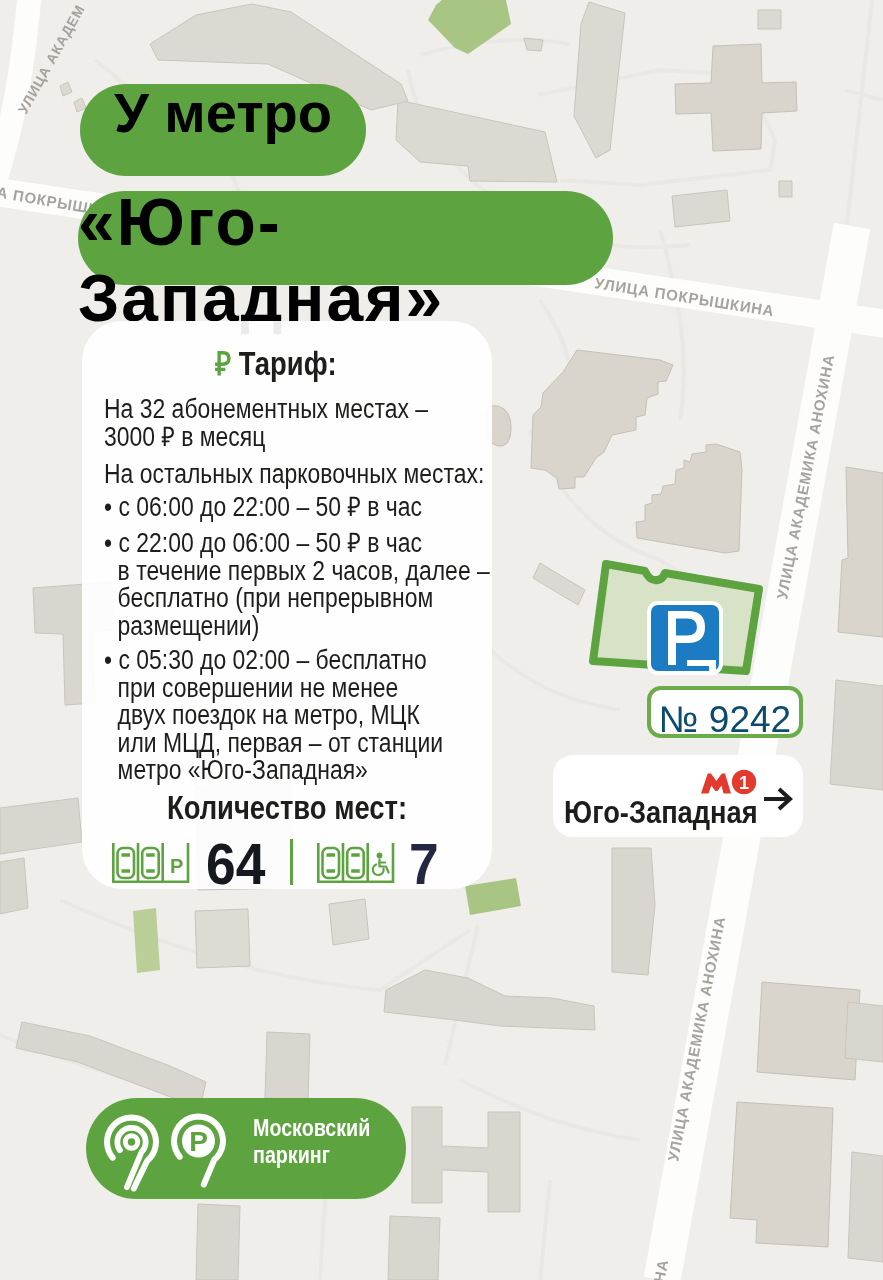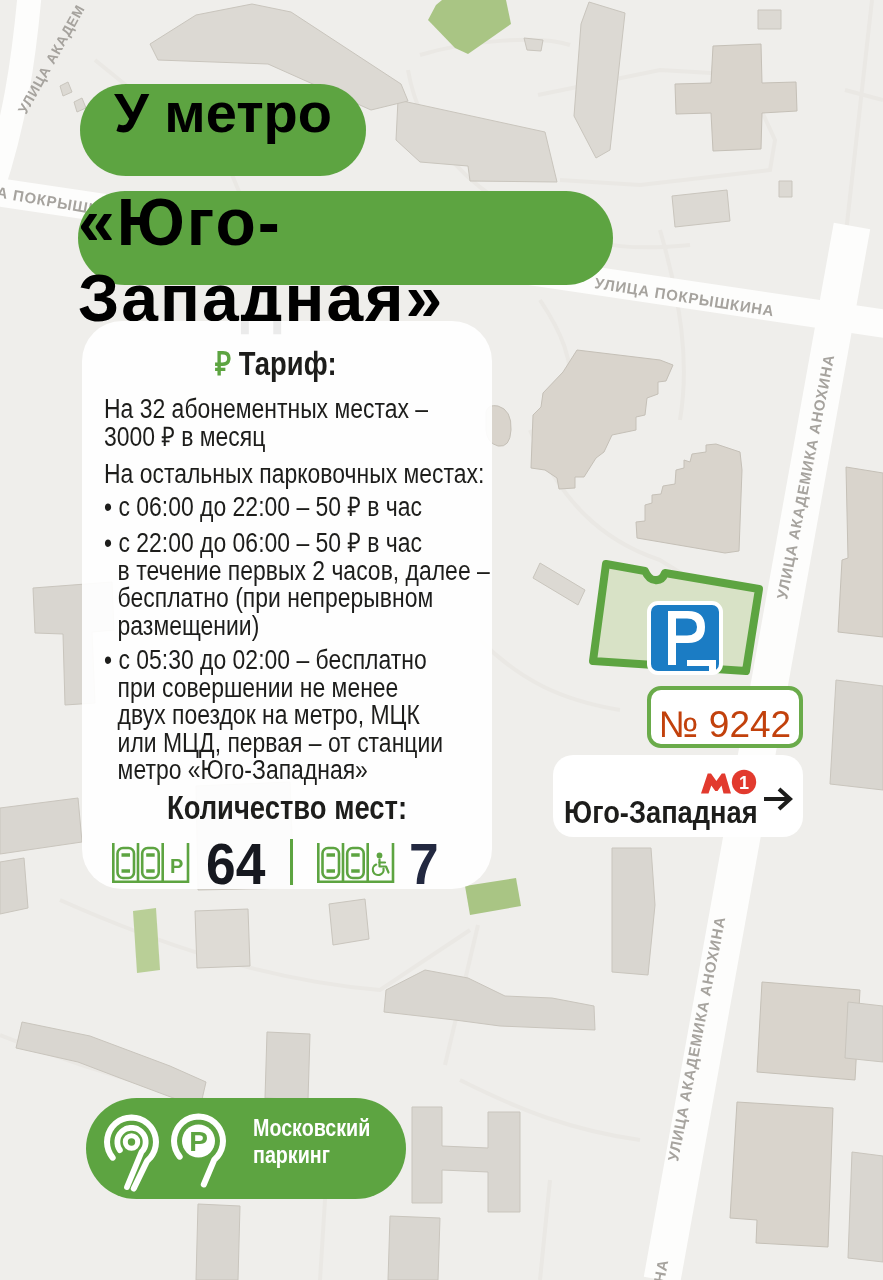--- a/index.html
+++ b/index.html
@@ -187,21 +187,21 @@
     <path d="M 279.5,24.5 L 279.5,31.5 L 286,31.5 L 288.5,37.5"></path>
     <path d="M 279.5,27.5 L 285,27.5"></path>
     <path d="M 283.5,33.5 A 5.4,5.4 0 1 1 276.2,29.6"></path>
   </g>
 </svg>
 
 <div class="abs" style="left:206px;top:830px;font-size:58px;font-weight:bold;color:#16181f;transform:scaleX(0.92);transform-origin:0 0;">64</div>
 
 <div class="abs" style="left:409px;top:830px;font-size:58px;font-weight:bold;color:#222840;transform:scaleX(0.92);transform-origin:0 0;">7</div>
 
-<div class="abs" style="left:647px;top:686px;width:156px;height:62px;background:#fff;border:4px solid #6aab4a;border-radius:14px;box-sizing:border-box;display:flex;align-items:center;justify-content:center;font-size:37px;color:#c2410c;padding-top:15px;">№ 9242</div>
+<div class="abs" style="left:647px;top:686px;width:156px;height:52px;background:#fff;border:4px solid #6aab4a;border-radius:14px;box-sizing:border-box;display:flex;align-items:center;justify-content:center;font-size:37px;color:#0c4a6e;padding-top:15px;">№ 9242</div>
 
 <div class="abs" style="left:553px;top:755px;width:250px;height:82px;background:rgba(255,255,255,0.96);border-radius:20px;"></div>
 
 <svg class="abs" style="left:698px;top:768px;" width="60" height="28" viewBox="0 0 60 28">
   <path d="M 3,25.4 L 9.7,5.5 L 13,5.5 L 18.4,13 L 23.8,5.5 L 27,5.5 L 33,25.4 L 25.5,25.4 L 23.5,17.5 L 19.5,23 L 17.3,23 L 13.3,17.5 L 10.5,25.4 Z" fill="#e23a2e"></path>
   <circle cx="46" cy="14" r="12.2" fill="#e23a2e"></circle>
   <text x="46" y="20.5" text-anchor="middle" font-size="18" font-weight="bold" fill="#fff" font-family="Liberation Sans">1</text>
 </svg>
 
 <svg class="abs" style="left:764px;top:786px;" width="30" height="26" viewBox="0 0 30 26">

